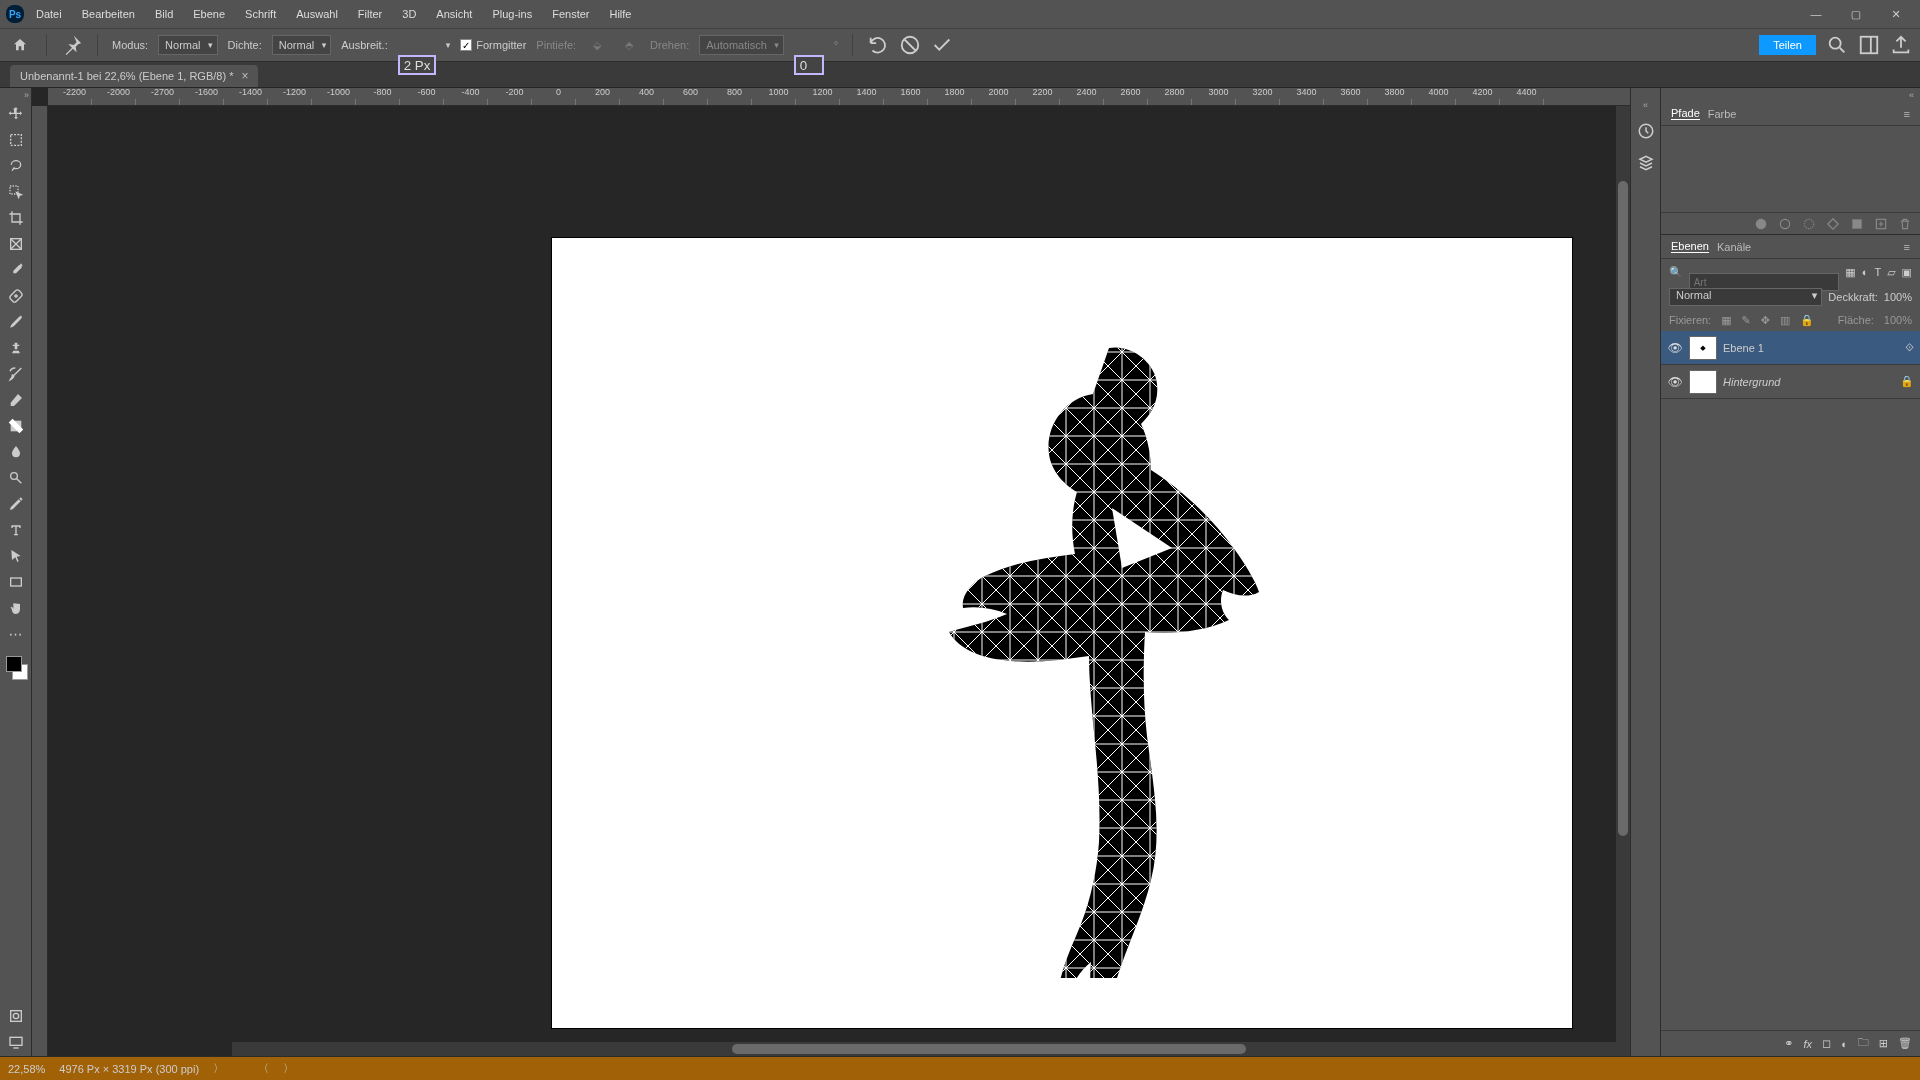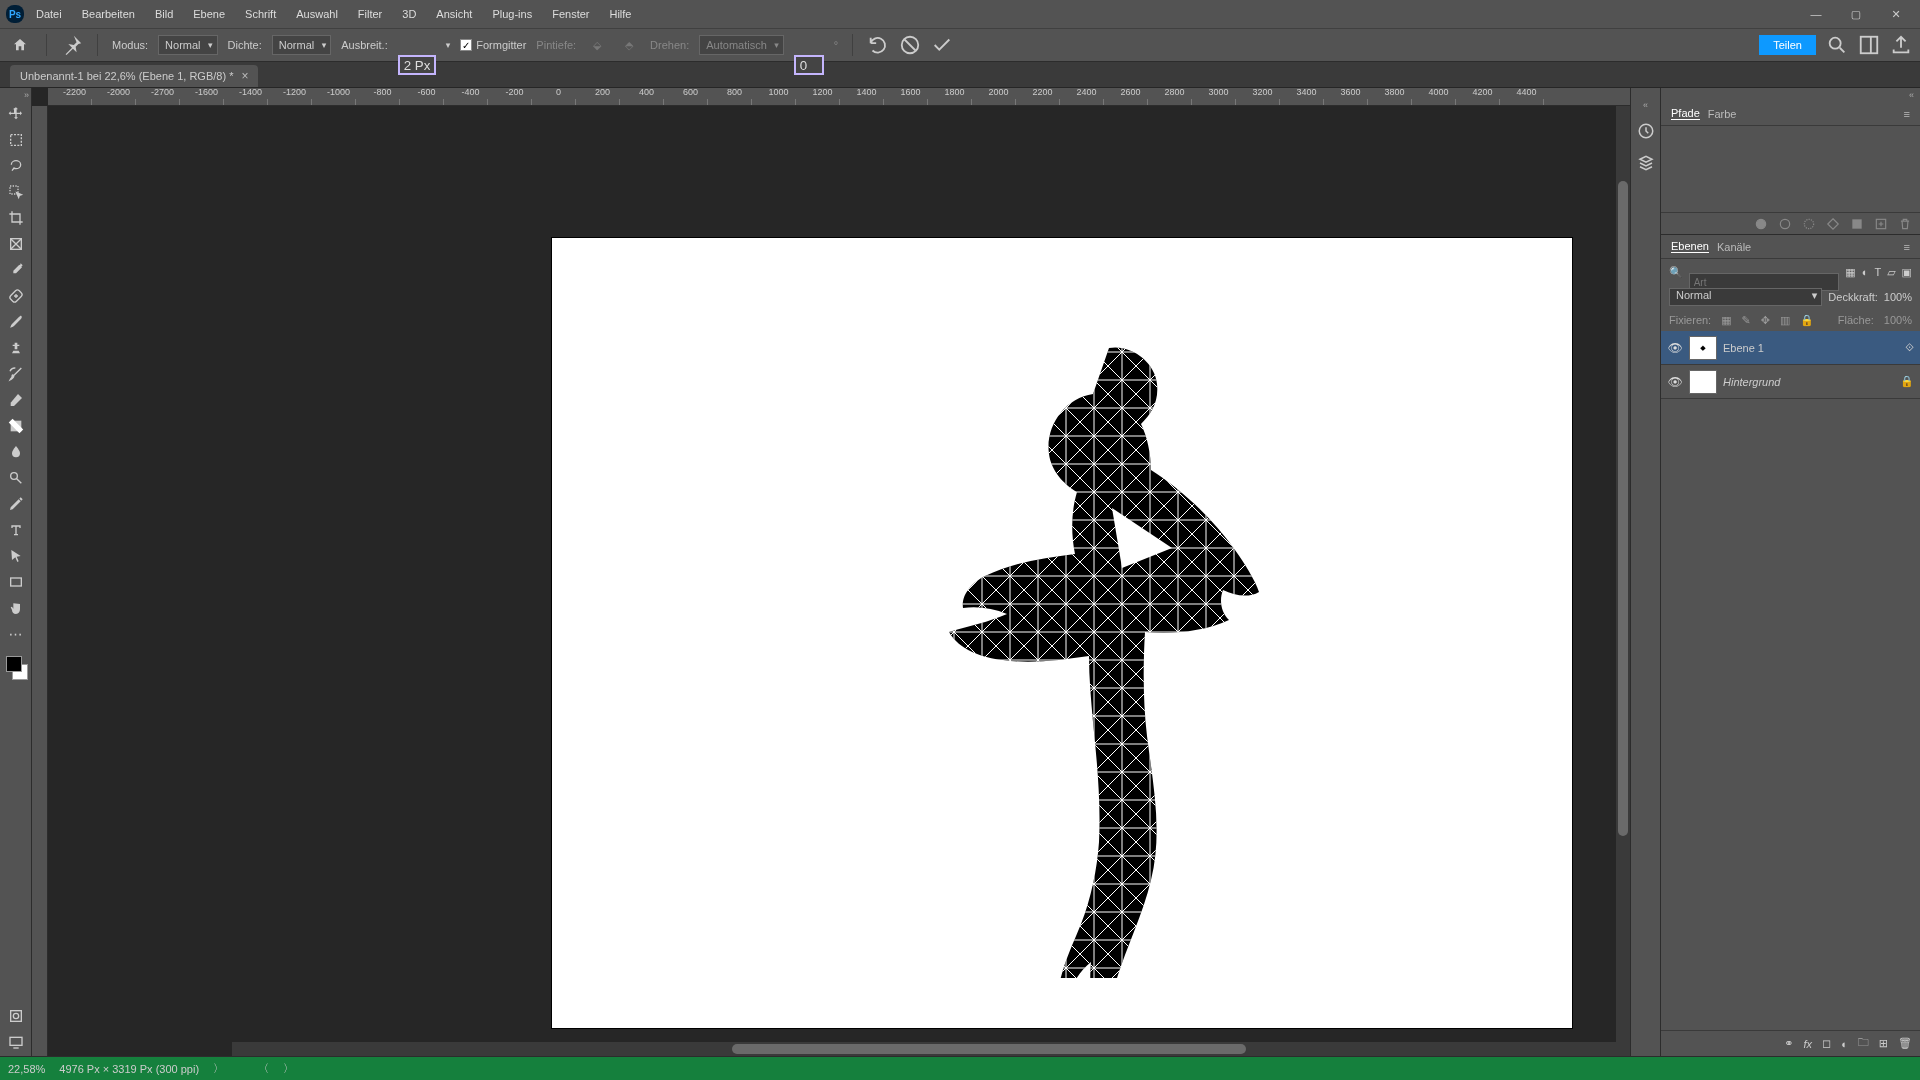--- a/index.html
+++ b/index.html
@@ -63,21 +63,21 @@
   .lockrow { height:22px; display:flex; align-items:center; gap:10px; padding:0 8px; color:#999;}
   .layerlist { flex:1; overflow:auto }
   .layer { height:34px; display:flex; align-items:center; gap:6px; padding:0 6px; border-bottom:1px solid #3a3a3a;}
   .layer.active { background:#3a5a80 }
   .eye { width:16px;height:16px;display:flex;align-items:center;justify-content:center;color:#ddd;font-size:12px }
   .thumb { width:28px; height:24px; background:#fff; border:1px solid #666; font-size:7px;display:flex;align-items:center;justify-content:center;color:#000;}
   .layername { flex:1; font-size:11px;}
   .layer em { }
   .layerfoot { height:26px; display:flex; align-items:center; justify-content:flex-end; gap:10px; padding:0 8px; border-top:1px solid #3a3a3a;}
   
-  #status { position:absolute; bottom:0; left:0; right:0; height:24px; background:#15803d; border-top:1px solid #2c2c2c; display:flex; align-items:center; padding:0 8px; gap:14px; font-size:11px; color:#ccc;}
+  #status { position:absolute; bottom:0; left:0; right:0; height:24px; background:#a16207; border-top:1px solid #2c2c2c; display:flex; align-items:center; padding:0 8px; gap:14px; font-size:11px; color:#ccc;}
   
   .hscroll { position:absolute; bottom:0; left:200px; right:0; height:14px; background:#3a3a3a; }
   .hscroll .th { position:absolute; left:35%; width:36%; top:2px; bottom:2px; background:#6a6a6a; border-radius:6px;}
   .vscroll { position:absolute; right:30px; top:18px; bottom:14px; width:14px; background:#3a3a3a;}
   .vscroll .th { position:absolute; top:8%; height:70%; left:2px; right:2px; background:#6a6a6a; border-radius:6px;}
   
   .ballerina { position:absolute; left:360px; top:100px; width:350px; height:640px; }
   .ballerina svg { width:100%; height:100% }
 </style>
 </head>

